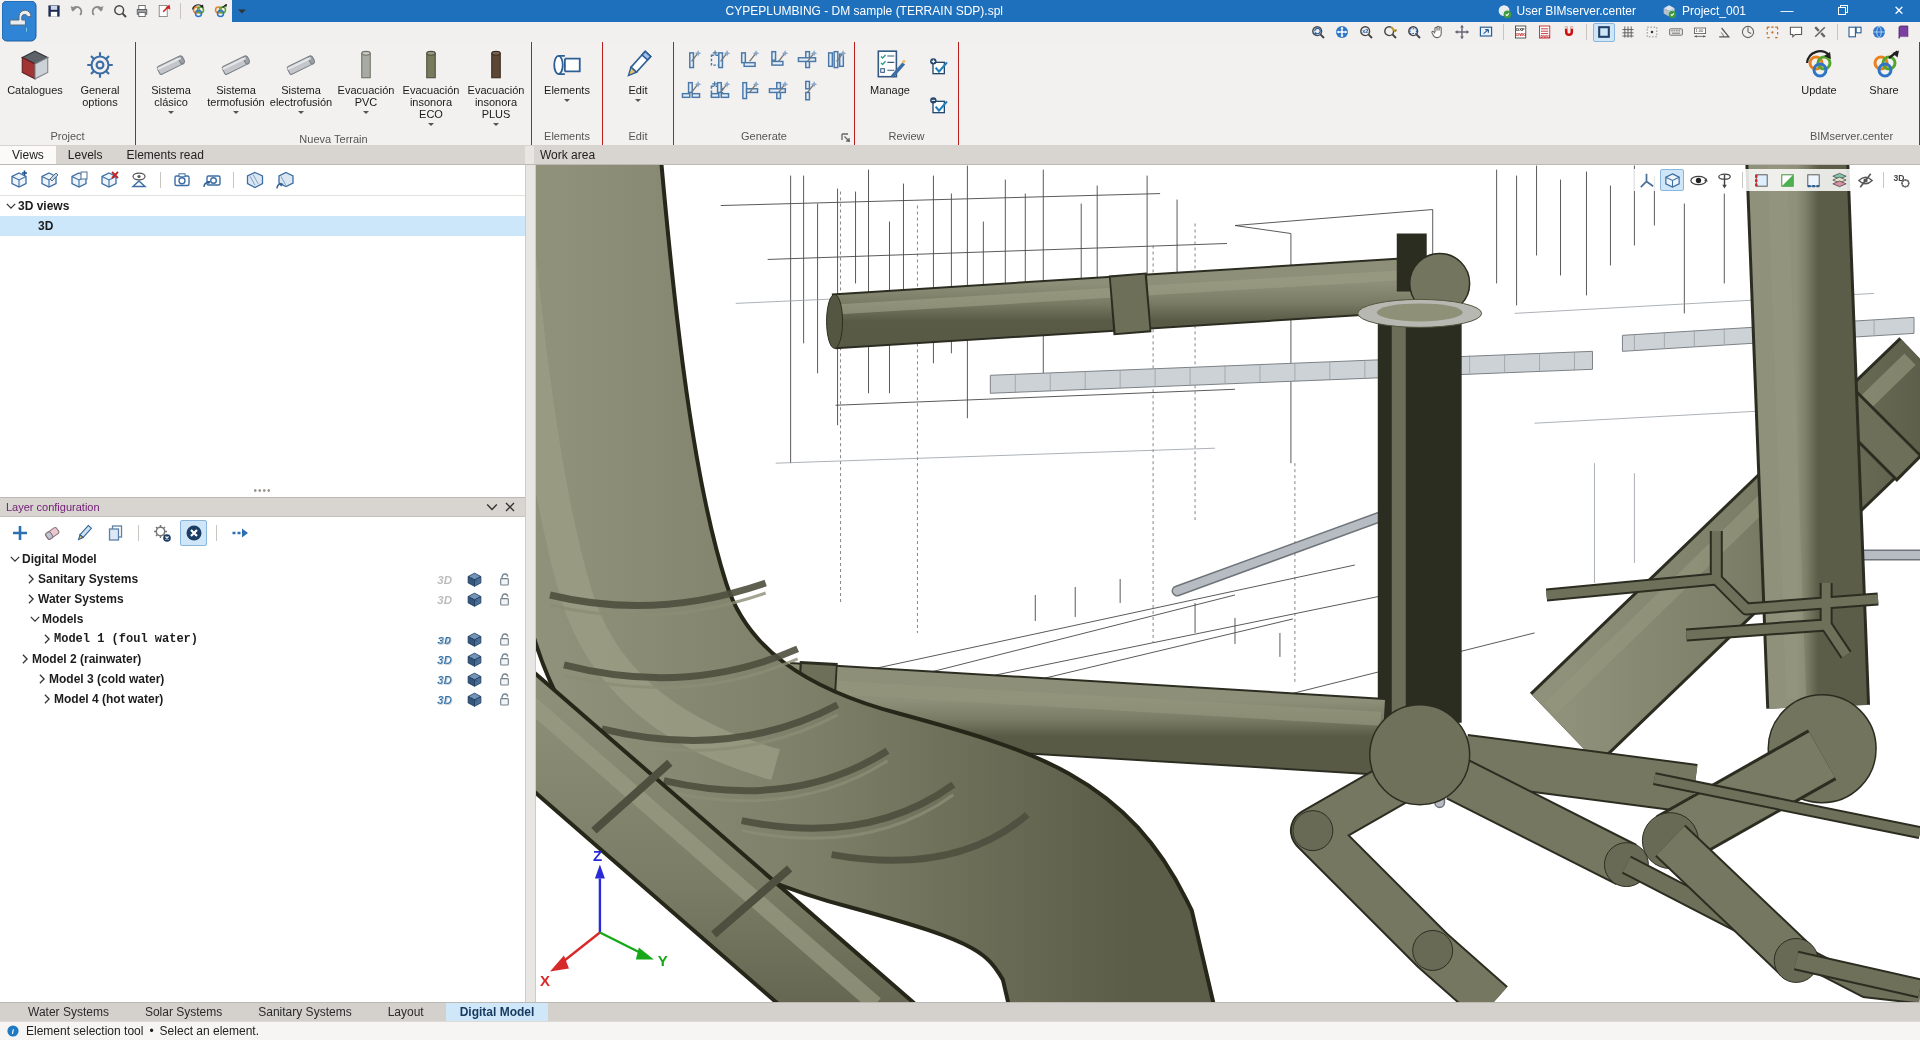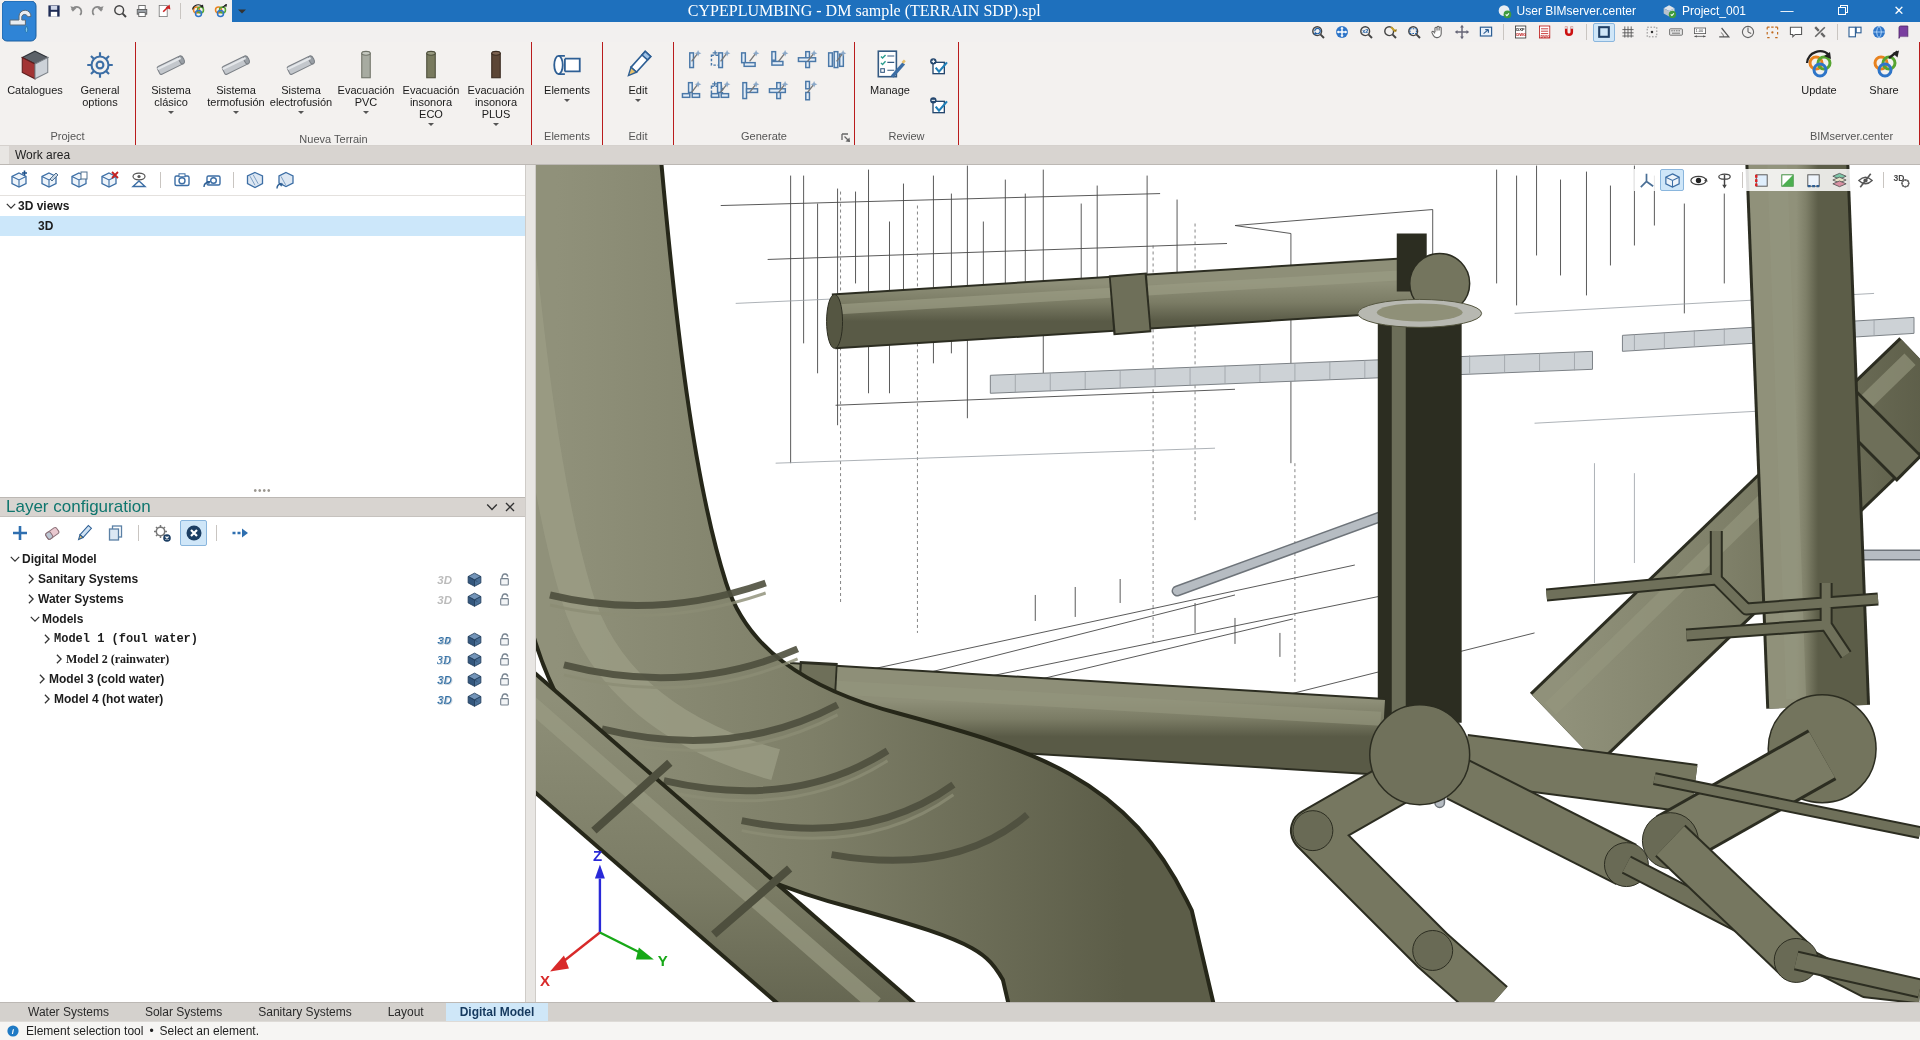--- a/index.html
+++ b/index.html
@@ -7,21 +7,21 @@
   #app{position:relative;width:1920px;height:1040px;display:flex;flex-direction:column;}
   .icn{display:inline-block;}
   .icn svg{width:100%;height:100%;display:block;}
 
   
   #titlebar{height:22px;background:#1e70bd;display:flex;align-items:center;position:relative;flex:0 0 auto;}
   #appbtn{position:absolute;left:2px;top:1px;width:36px;height:42px;z-index:30;cursor:pointer;}
   #qatwrap{width:232px;height:22px;background:#f2f0ef;display:flex;align-items:center;padding-left:44px;box-sizing:border-box;}
   #qat{display:flex;align-items:center;gap:3px;}
   #qat .tbtn{width:19px;height:18px;}
-  #wtitle{flex:1;text-align:center;color:#fff;font-size:16px;white-space:nowrap;font-family:Liberation Serif, serif;}
+  #wtitle{flex:1;text-align:center;color:#fff;font-size:12px;white-space:nowrap;}
   #tbright{display:flex;align-items:center;gap:26px;color:#fff;padding-right:6px;}
   .tbid{display:flex;align-items:center;gap:5px;font-size:12px;}
   .tbid .icn{width:15px;height:15px;}
   .winbtn{width:30px;text-align:center;font-size:13px;color:#fff;cursor:pointer;line-height:22px;}
   .winbtn svg{width:10px;height:10px;}
 
   
   #subbar{height:20px;background:#f2f0ef;display:flex;justify-content:flex-end;align-items:center;padding-right:6px;flex:0 0 auto;}
   #subicons{display:flex;align-items:center;gap:2px;}
   .tbtn{width:22px;height:19px;display:flex;align-items:center;justify-content:center;border:1px solid transparent;border-radius:2px;box-sizing:border-box;cursor:pointer;}
@@ -62,21 +62,21 @@
   #vtoolbar .tbtn .icn{width:20px;height:20px;}
   #vtree{height:292px;overflow:hidden;}
   .trow{height:20px;display:flex;align-items:center;cursor:pointer;}
   .trow.sel{background:#cce7fa;}
   .trow .chev{width:14px;height:14px;flex:0 0 auto;}
   .trow .tlabel{font-weight:700;font-size:12px;color:#1c1c1c;white-space:nowrap;}
   .ticons{display:flex;gap:13px;margin-left:auto;padding-right:12px;}
   .ticons .icn{width:17px;height:17px;}
   #hsplit{height:9px;text-align:center;color:#9a968f;font-size:10px;line-height:6px;letter-spacing:1px;cursor:row-resize;}
   #layerhdr{height:18px;background:#d8d4d0;display:flex;align-items:center;padding:0 6px;border-top:1px solid #bcb8b4;border-bottom:1px solid #c6c2be;}
-  #layerhdr .lht{font-size:17px;color:#0f766e;flex:1;}
+  #layerhdr .lht{font-size:11px;color:#701a75;flex:1;}
   #layerhdr .hbtn{width:18px;height:16px;cursor:pointer;}
   #ltoolbar{height:32px;display:flex;align-items:center;gap:5px;padding:0 6px;}
   #ltoolbar .tbtn{width:27px;height:26px;}
   #ltoolbar .tbtn .icn{width:20px;height:20px;}
   #ltree{flex:1;}
 
   
   #viewport{flex:1;position:relative;background:#fff;min-width:0;}
   #scenewrap{position:absolute;inset:0;}
   #scenewrap svg{width:100%;height:100%;display:block;}
@@ -799,20 +799,25 @@
               </svg>
             </span>
             <div class="blabel">Share</div>
           </div>
         </div>
         <div class="glabel">BIMserver.center</div>
       </div>
     </div>
 
   <div id="bandrow">
+    <div id="paneltabs">
+        <div class="ptab active">Views</div>
+        <div class="ptab">Levels</div>
+        <div class="ptab">Elements read</div>
+      </div>
     <div id="wahdr">
       <span>Work area</span>
     </div>
   </div>
 
   <div id="main">
     <div id="leftpanel">
       <div id="vtoolbar">
           <div class="tbtn">
             <span class="icn">
@@ -1090,21 +1095,21 @@
                 </svg>
               </span>
               <span class="icn">
                 <svg viewBox="0 0 20 20" xmlns="http://www.w3.org/2000/svg">
                   <path d="M7 9 V6.6 a3.2 3.2 0 0 1 6.2 -1" fill="none" stroke="#76828e" stroke-width="1.7" transform="rotate(16 10 8)"></path>
                   <rect x="5.5" y="9" width="9" height="7.5" rx="1" fill="#f2f4f6" stroke="#76828e" stroke-width="1.3"></rect>
                 </svg>
               </span>
             </span>
           </div>
-          <div class="trow" style="padding-left: 52px; font-family: Liberation Serif, serif;">
+          <div class="trow" style="padding-left: 18px;">
             <span class="icn chev">
               <svg viewBox="0 0 20 20" xmlns="http://www.w3.org/2000/svg">
                 <path d="M7 4 L13 10 L7 16" stroke="#333" stroke-width="1.8" fill="none"></path>
               </svg>
             </span>
             <span class="tlabel">Model 2 (rainwater)</span>
             <span class="ticons">
               <span class="icn">
                 <svg viewBox="0 0 20 20" xmlns="http://www.w3.org/2000/svg">
                   <text x="1.5" y="15" font-size="13.5" font-weight="bold" font-style="italic" fill="#2e6da4">3D</text>

